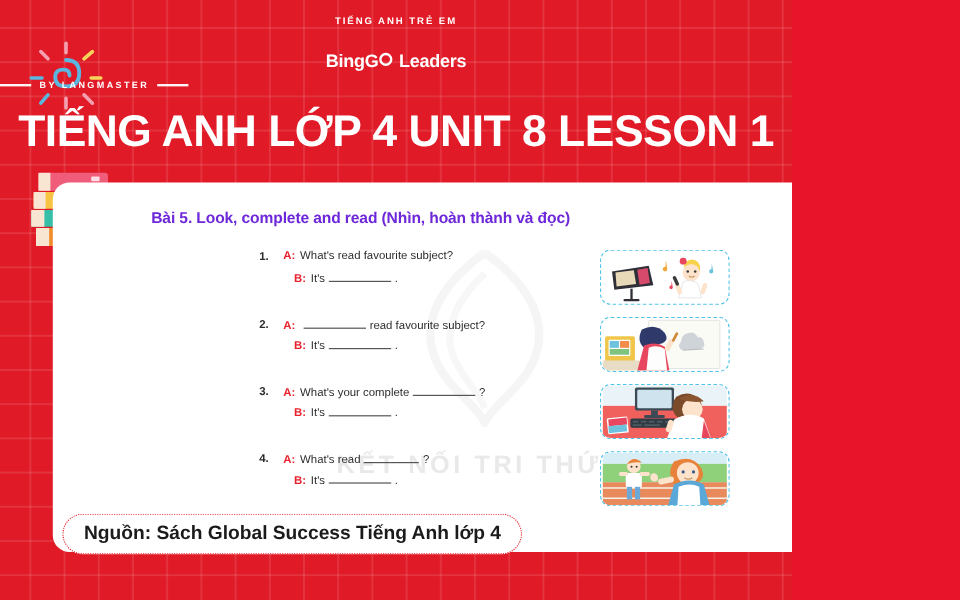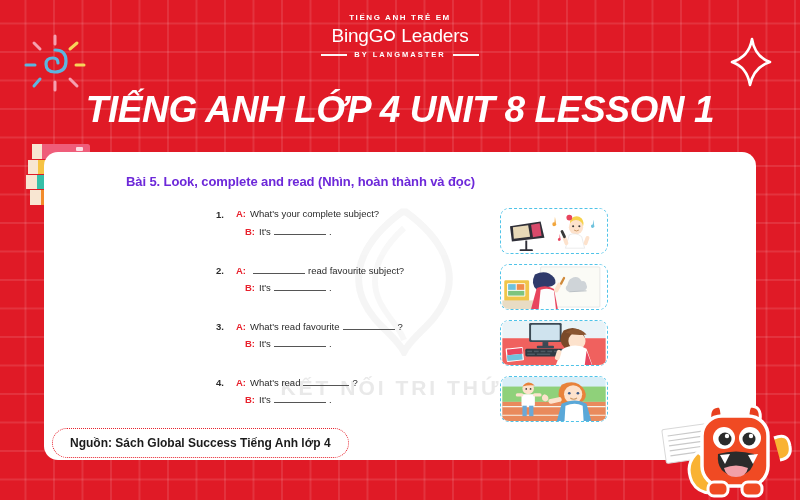--- a/index.html
+++ b/index.html
@@ -7,21 +7,21 @@
   body {
     width: 800px;
     height: 500px;
     overflow: hidden;
     font-family: "Liberation Sans", sans-serif;
     background: #e8152a;
   }
 
   .poster {
     position: relative;
-    width: 800px;
+    width: 660px;
     height: 500px;
     background-color: #e01a26;
     background-image:
       linear-gradient(to right, rgba(255,255,255,0.11) 1.5px, transparent 1.5px),
       linear-gradient(to bottom, rgba(255,255,255,0.11) 1.5px, transparent 1.5px);
     background-size: 28.5px 28.5px;
     background-position: -4px -6px;
     overflow: hidden;
   }
 
@@ -32,38 +32,37 @@
     text-align: center;
     color: #ffffff;
   }
   .logo-kicker {
     font-size: 8px;
     font-weight: bold;
     letter-spacing: 1.6px;
     line-height: 11px;
   }
   .logo-main {
-    font-size: 19px;
-    font-weight: normal;
+    font-size: 15px;
+    font-weight: bold;
     letter-spacing: -0.2px;
     line-height: 23px;
-    margin-top: 1px;
+    margin-top: 17px;
   }
   .logo-main .ring {
     display: inline-block;
     width: 11px; height: 11px;
     border: 2.5px solid #fff;
     border-radius: 50%;
     vertical-align: 1px;
     margin: 0 1px;
   }
   .logo-rule {
     display: flex;
     align-items: center;
-    justify-content: center;
     gap: 7px;
     margin-top: 3px;
   }
   .logo-rule .bar {
     width: 26px; height: 1.5px; background: #ffffff; opacity: .95;
   }
   .logo-sub {
     font-size: 7.5px;
     font-weight: bold;
     letter-spacing: 2px;
@@ -74,21 +73,20 @@
   .main-title {
     position: absolute;
     top: 88px; left: 0; right: 0;
     text-align: center;
     color: #ffffff;
     font-size: 37px;
     font-weight: bold;
     letter-spacing: -0.4px;
     line-height: 44px;
     white-space: nowrap;
-    font-style: italic;
   }
 
   
   .deco-spiral { position: absolute; top: 34px; left: 22px; width: 66px; height: 62px; }
   .deco-sparkle { position: absolute; top: 36px; left: 728px; width: 46px; height: 52px; }
   .deco-books { position: absolute; top: 136px; left: 16px; width: 92px; height: 82px; }
   .deco-mascot { position: absolute; top: 404px; left: 676px; width: 118px; height: 96px; }
   .deco-papers { position: absolute; top: 420px; left: 660px; width: 60px; height: 48px; }
 
   
@@ -193,21 +191,21 @@
 
   
   .source-badge {
     position: absolute;
     top: 428px; left: 52px;
     padding: 7px 17px;
     background: #ffffff;
     border: 1.6px dotted #e8222d;
     border-radius: 18px;
     color: #1b1b1b;
-    font-size: 12px;
+    font-size: 16px;
     font-weight: bold;
     white-space: nowrap;
     text-align: right;
   }
 </style>
 </head>
 <body>
 
 <div class="poster">
 
@@ -278,21 +276,21 @@
 
     <div class="card-heading">Bài 5. Look, complete and read (Nhìn, hoàn thành và đọc)</div>
 
     <div class="exercises">
 
       <div class="ex-row">
         <div class="ex-num">1.</div>
         <div class="ex-lines">
           <div class="ex-line">
             <span class="speaker">A:</span>
-            <span>What's your complete subject?</span>
+            <span>What's read favourite subject?</span>
           </div>
           <div class="ex-line second">
             <span class="speaker">B:</span>
             <span>It's</span>
             <span class="blank"></span>
             <span>.</span>
           </div>
         </div>
       </div>
 
@@ -311,21 +309,21 @@
             <span>.</span>
           </div>
         </div>
       </div>
 
       <div class="ex-row">
         <div class="ex-num">3.</div>
         <div class="ex-lines">
           <div class="ex-line">
             <span class="speaker">A:</span>
-            <span>What's read favourite</span>
+            <span>What's your complete</span>
             <span class="blank"></span>
             <span>?</span>
           </div>
           <div class="ex-line second">
             <span class="speaker">B:</span>
             <span>It's</span>
             <span class="blank"></span>
             <span>.</span>
           </div>
         </div>

